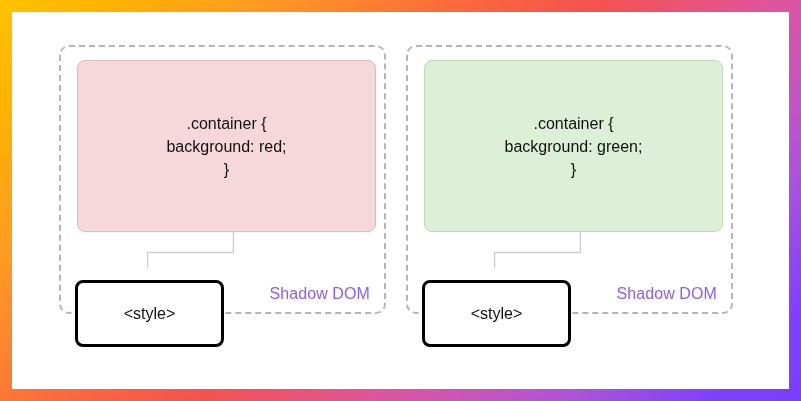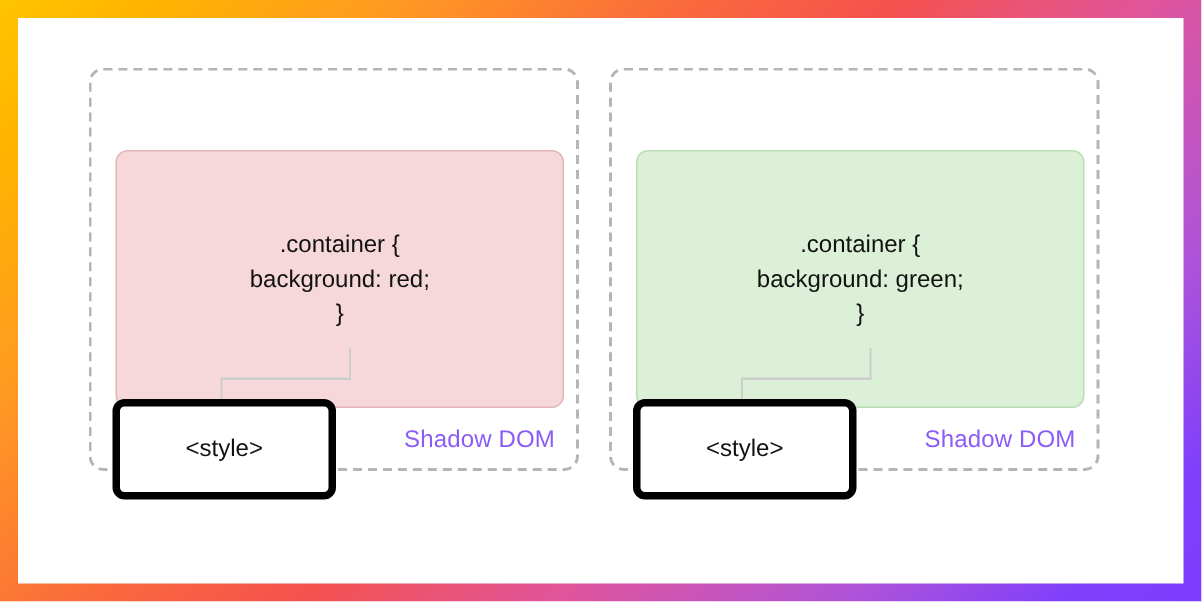--- a/index.html
+++ b/index.html
@@ -66,21 +66,20 @@
     position: absolute;
     left: 16px;
     top: 13px;
     width: 299px;
     height: 172px;
     box-sizing: border-box;
     border-radius: 8px;
     display: flex;
     align-items: center;
     justify-content: center;
-    margin-top: 40px;
   }
   .container-box.red {
     background: #f6d8da;
     border: 1px solid #e3b6b8;
   }
   .container-box.green {
     background: #dbf0d6;
     border: 1px solid #bcdcb4;
   }
 
@@ -89,26 +88,26 @@
     line-height: 23px;
     color: #111111;
     text-align: center;
     white-space: pre;
   }
 
   
   .style-box {
     position: absolute;
     left: 14px;
-    top: 219px;
+    top: 233px;
     width: 149px;
     height: 67px;
     box-sizing: border-box;
     background: #ffffff;
-    border: 5px solid #000000;
+    border: 3px solid #000000;
     border-radius: 8px;
     display: flex;
     align-items: center;
     justify-content: center;
   }
   .style-label {
     font-size: 16px;
     color: #111111;
     white-space: nowrap;
   }

